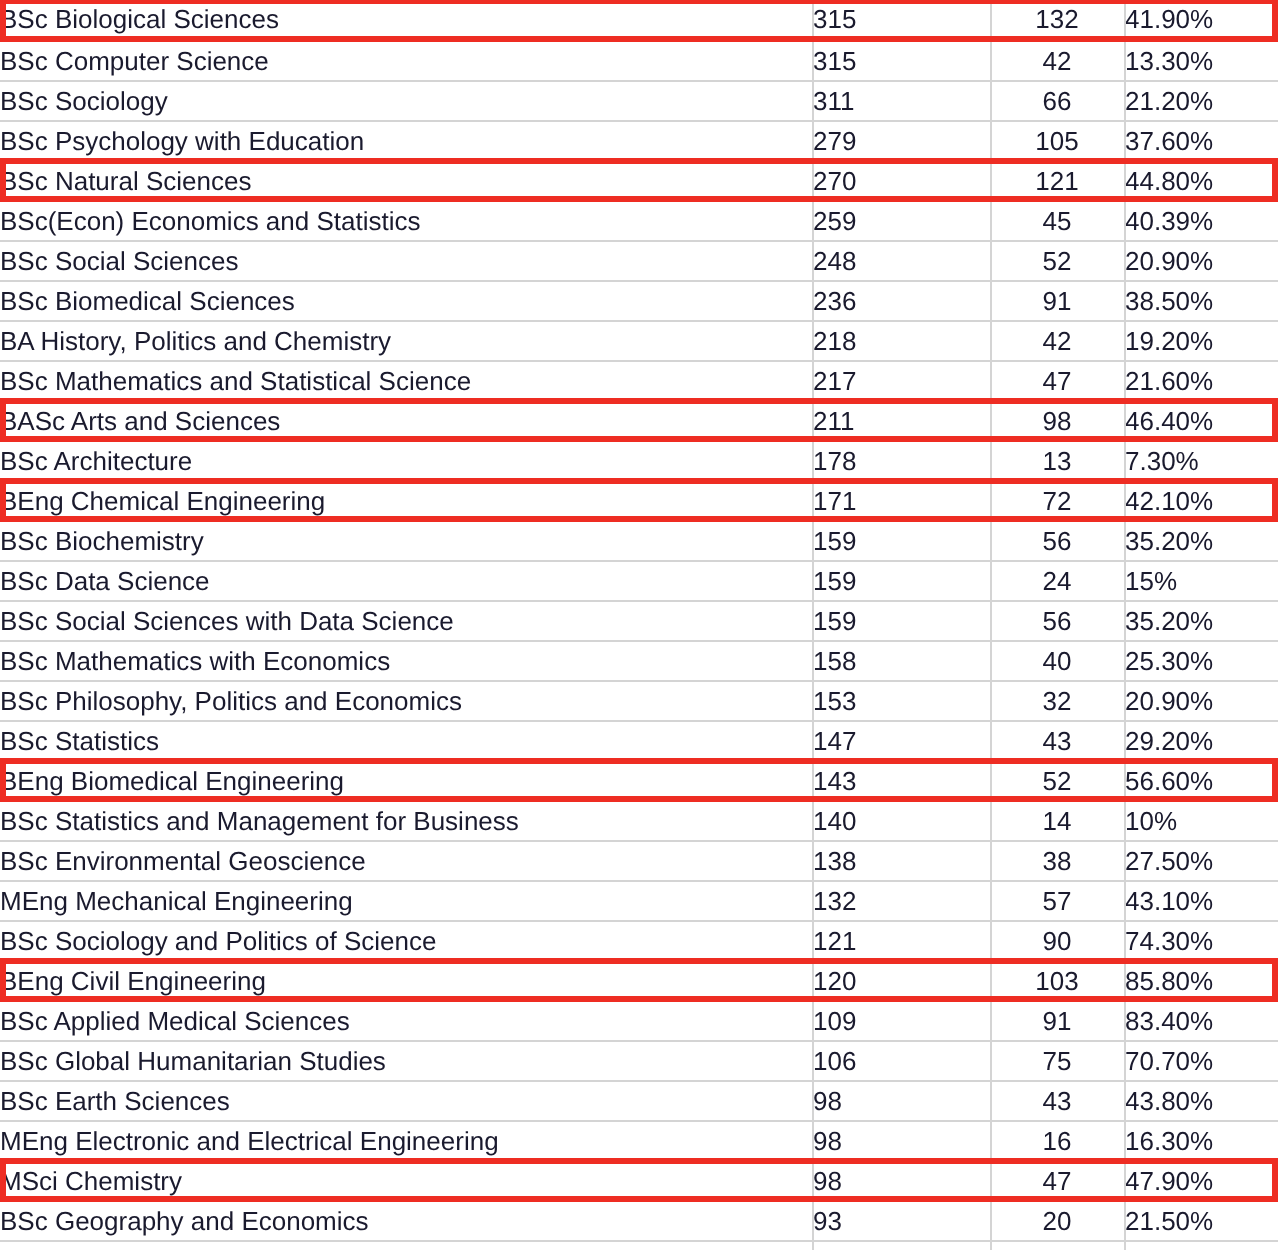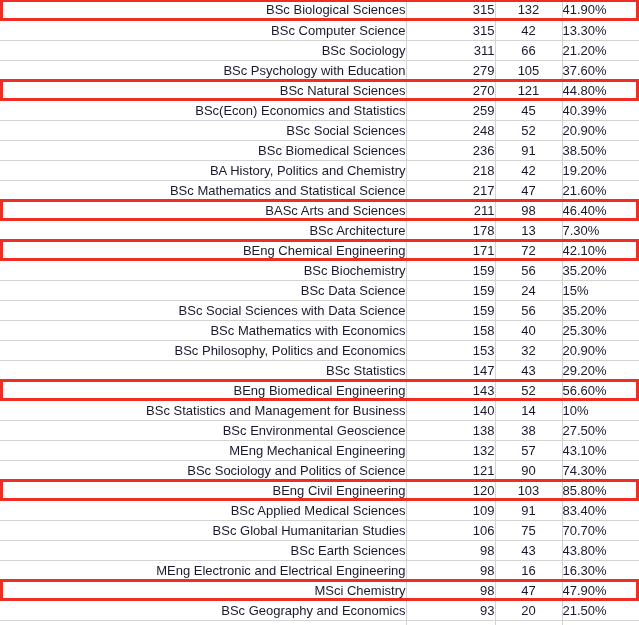--- a/index.html
+++ b/index.html
@@ -41,26 +41,26 @@
     line-height: 19px;
     color: #1a1a2e;
     white-space: nowrap;
     overflow: hidden;
     vertical-align: middle;
     font-weight: 400;
   }
 
   td.c-name {
     width: 406px;
-    text-align: right;
+    text-align: left;
     padding-left: 4px;
   }
   td.c-apps {
     width: 89px;
-    text-align: right;
+    text-align: left;
   }
   td.c-offers {
     width: 67px;
     text-align: center;
   }
   td.c-pct {
     width: 77px;
     text-align: left;
     padding-right: 5px;
     border-right: none;

